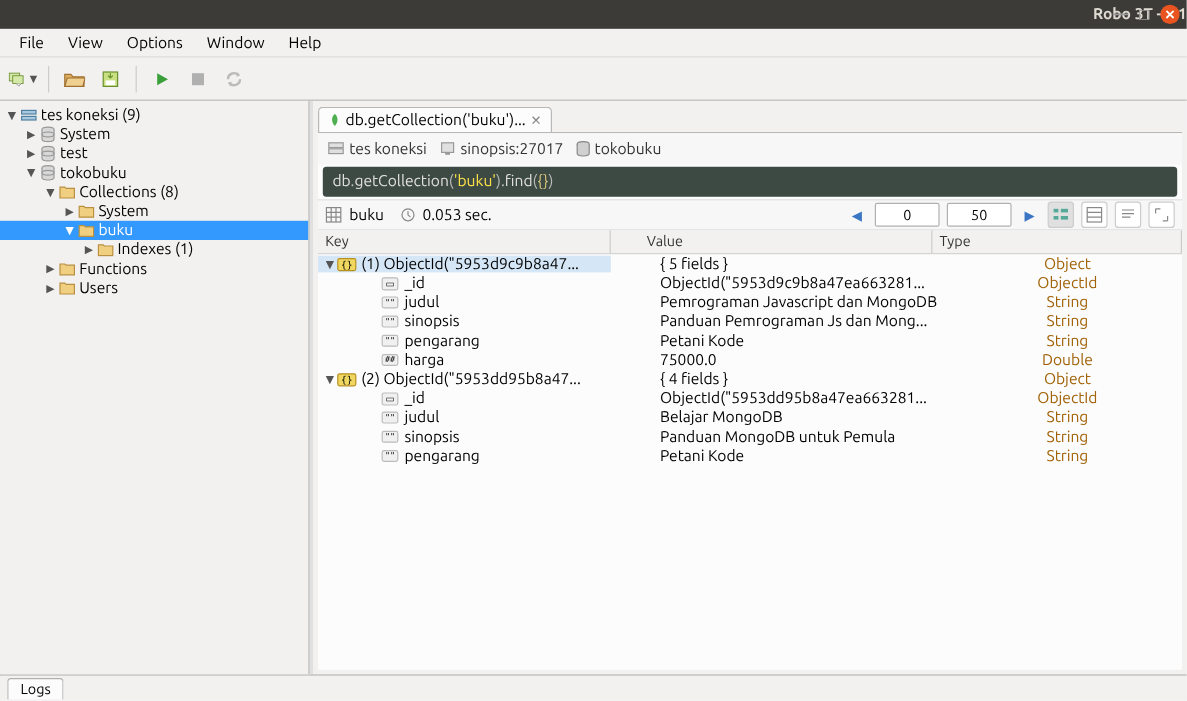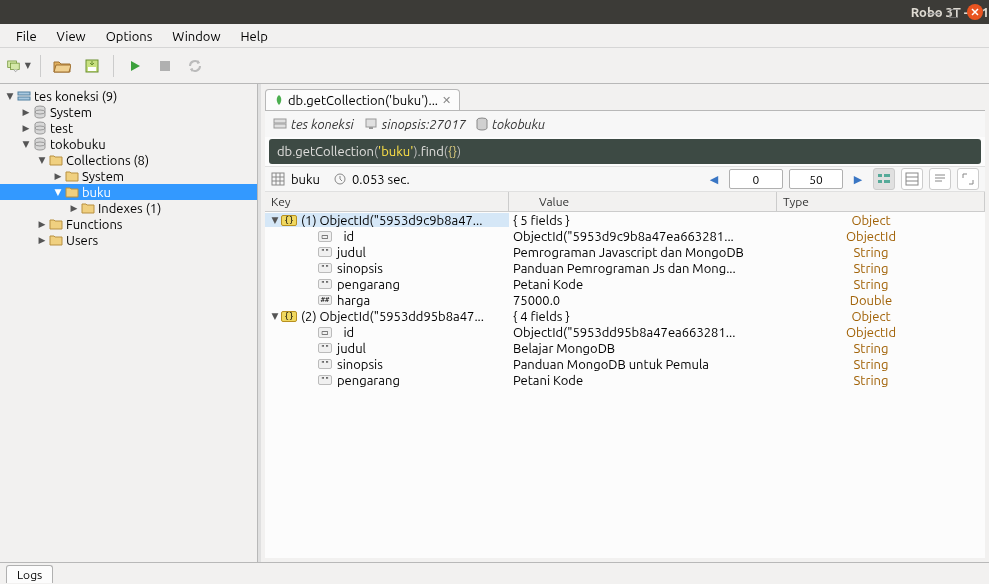--- a/index.html
+++ b/index.html
@@ -32,21 +32,21 @@
     
     .content { flex: 1; background: #f2f1f0; display: flex; flex-direction: column; overflow: hidden; }
     
     .tabs-row { height: 26px; display: flex; align-items: flex-end; padding: 4px 4px 0 4px; background: #f2f1f0; }
     .tab { background: #fcfcfc; border: 1px solid #b8b8b8; border-bottom: none; border-top-left-radius: 4px; border-top-right-radius: 4px; padding: 3px 8px; display: flex; align-items: center; gap: 4px; font-size: 12px; }
     .tab-close { font-size: 11px; color: #888; cursor: pointer; }
     
     .tab-content { flex: 1; background: #fcfcfc; border-top: 1px solid #b8b8b8; display: flex; flex-direction: column; margin: 0 4px 4px 4px; }
     
     .info-row { height: 26px; display: flex; align-items: center; padding: 0 8px; gap: 10px; font-size: 12px; color: #333; background: #f7f7f7; }
-    .info-item { display: flex; align-items: center; gap: 4px; font-style: italic; }
+    .info-item { display: flex; align-items: center; gap: 4px; }
     
     .query-row { background: #3d4a44; color: #ddd; padding: 5px 8px; font-family: "DejaVu Sans Mono", monospace; font-size: 13px; border-radius: 3px; margin: 2px 4px; }
     .q-method { color: #e0dfdd; text-align: right; }
     .q-str { color: #fde047; }
     .q-brace { color: #d9c87c; }
     .q-punct { color: #bbb; }
     
     .result-header { height: 26px; display: flex; align-items: center; padding: 0 6px; gap: 6px; background: #f7f7f7; border-top: 1px solid #e0e0e0; border-bottom: 1px solid #e0e0e0; }
     .result-header .spacer { flex: 1; }
     .page-box { width: 54px; height: 20px; border: 1px solid #b0b0b0; background: #fff; text-align: center; font-size: 12px; display: flex; align-items: center; justify-content: center; border-radius: 2px; }
@@ -56,21 +56,21 @@
     
     .grid-header { display: flex; height: 20px; background: #f2f1f0; border-bottom: 1px solid #ccc; }
     .gh-cell { border-right: 1px solid #ccc; padding: 2px 6px; font-size: 12px; color: #333; display: flex; align-items: center; }
     .gh-key { width: 244px; }
     .gh-value { width: 244px; margin-left: 24px; }
     .gh-type { flex: 1; }
     
     .grid-body { flex: 1; overflow-y: auto; background: #fcfcfc; }
     .data-row { display: flex; height: 16px; align-items: center; font-size: 12px; }
     .dr-key { width: 244px; display: flex; align-items: center; overflow: hidden; white-space: nowrap; }
-    .dr-value { width: 244px; padding-left: 4px; overflow: hidden; white-space: nowrap; text-overflow: ellipsis; }
+    .dr-value { width: 244px; padding-left: 4px; overflow: hidden; white-space: nowrap; text-overflow: ellipsis; margin-left: 37px; }
     .dr-type { flex: 1; padding-left: 4px; color: #a16207; text-align: center; }
     .row-toggle { width: 12px; display: inline-flex; justify-content: center; font-size: 9px; color: #555; }
     .type-icon { width: 16px; height: 14px; display: inline-flex; align-items: center; justify-content: center; margin-right: 4px; }
     .dr-key.sel { background: #d5e7f7; }
     
     .logs-bar { height: 22px; border-top: 1px solid #b8b8b8; display: flex; align-items: center; padding: 0 6px; background: #f2f1f0; }
     .logs-tab { border: 1px solid #b0b0b0; border-bottom: none; border-top-left-radius: 3px; border-top-right-radius: 3px; padding: 2px 10px; font-size: 12px; background: #fcfcfc; }
     
     svg { display: block; }
   </style>

